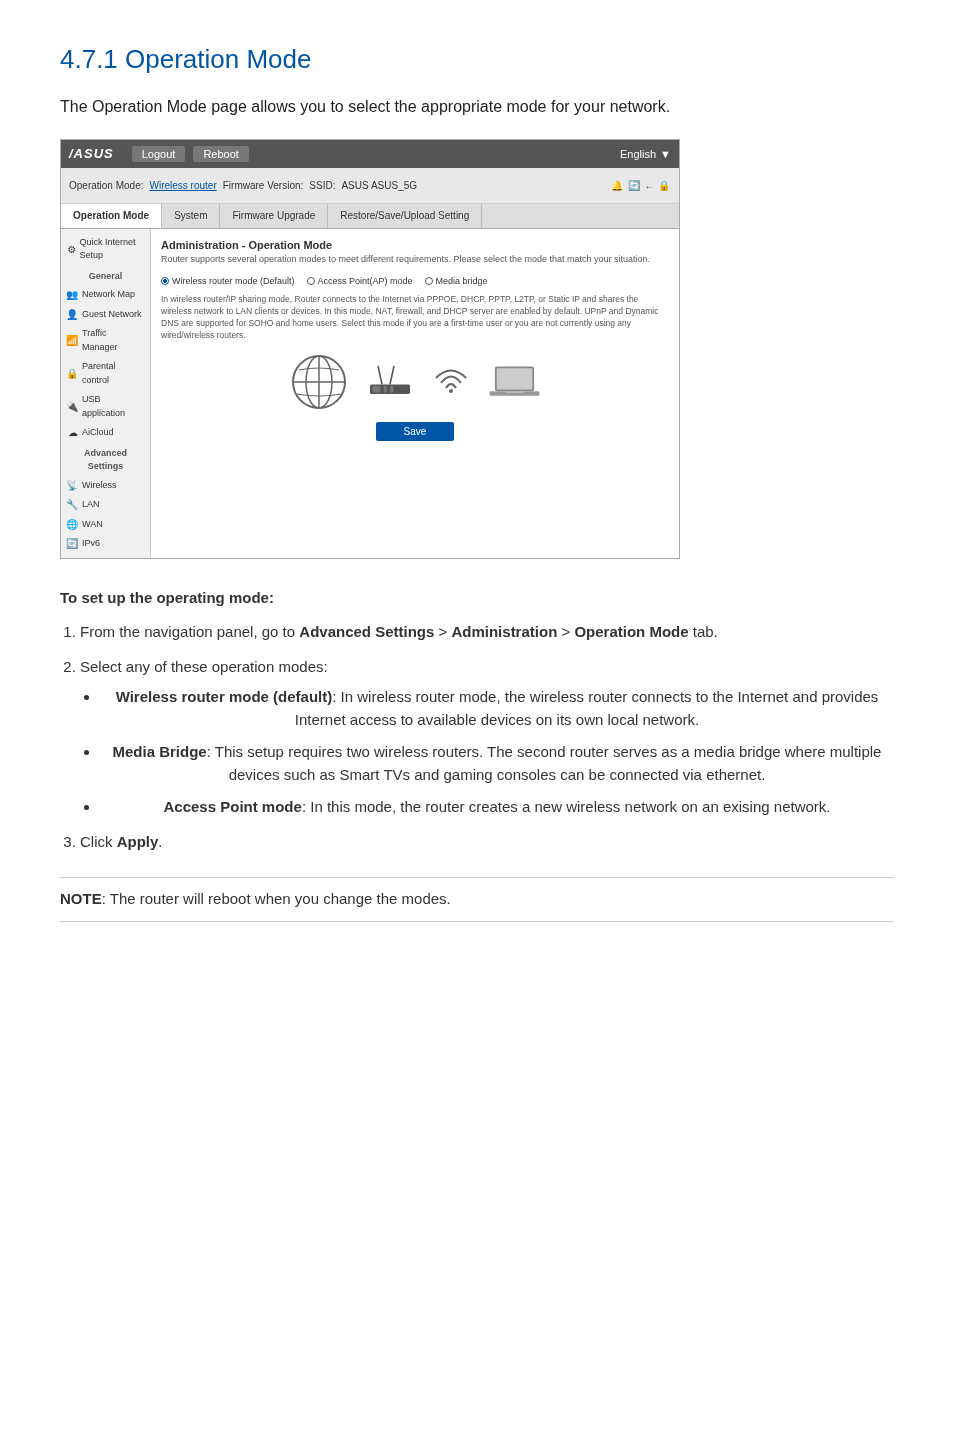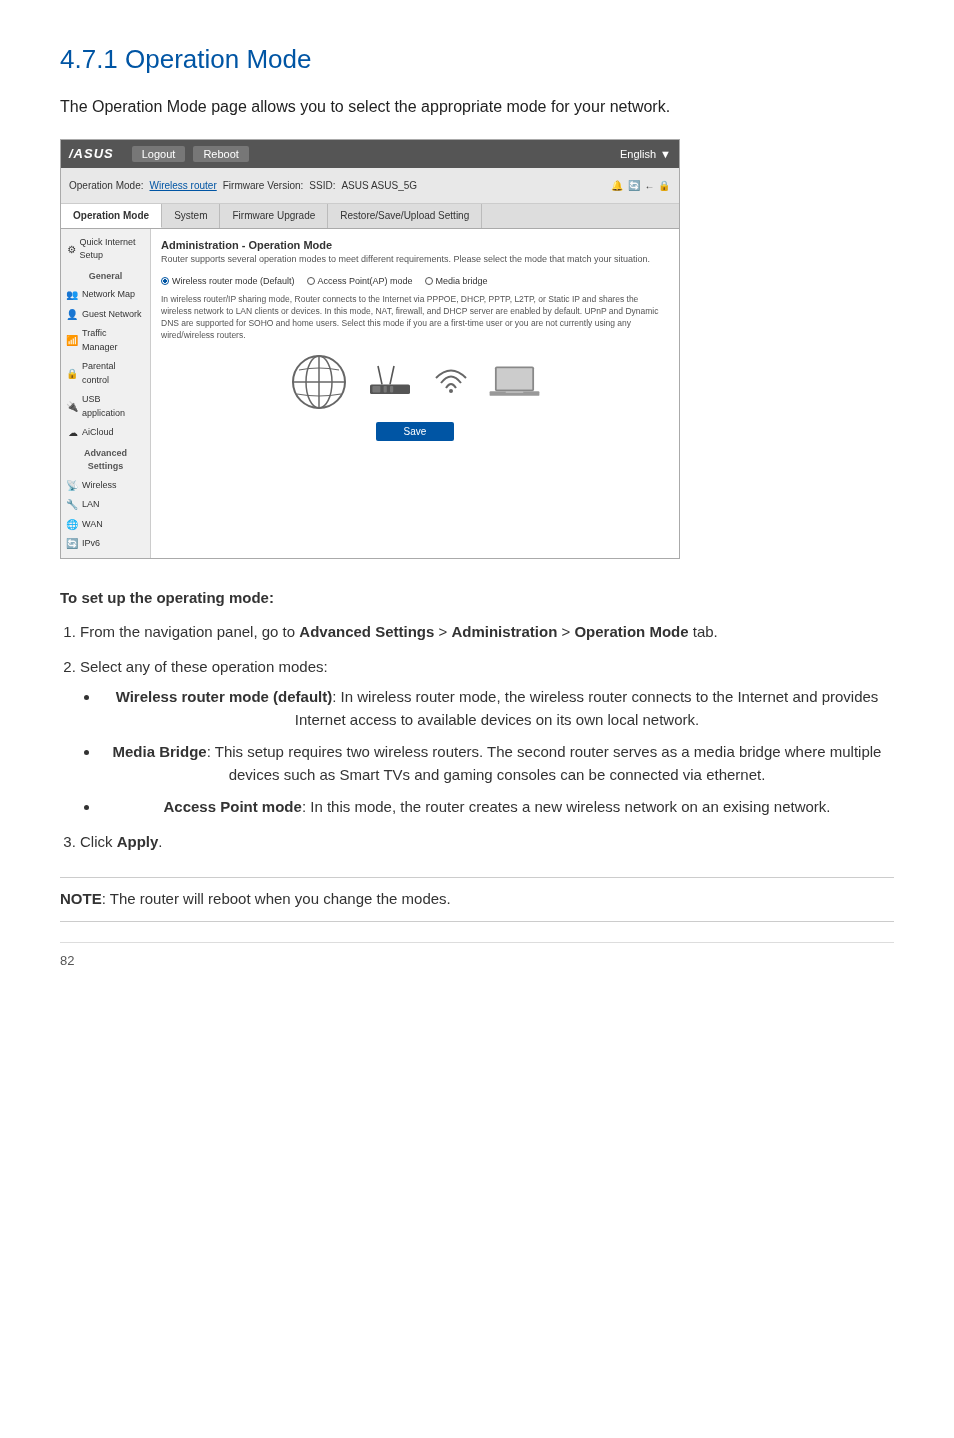--- a/index.html
+++ b/index.html
@@ -450,15 +450,14 @@
       <li>
         Click <b>Apply</b>.
       </li>
     </ol>
 
     <div class="note-box">
       <span><b>NOTE</b></span><span>:  The router will reboot when you change the modes.</span>
     </div>
   </div>
 
-  <div class="page-number">82</div>
 
 </div>
 
 </body></html>

